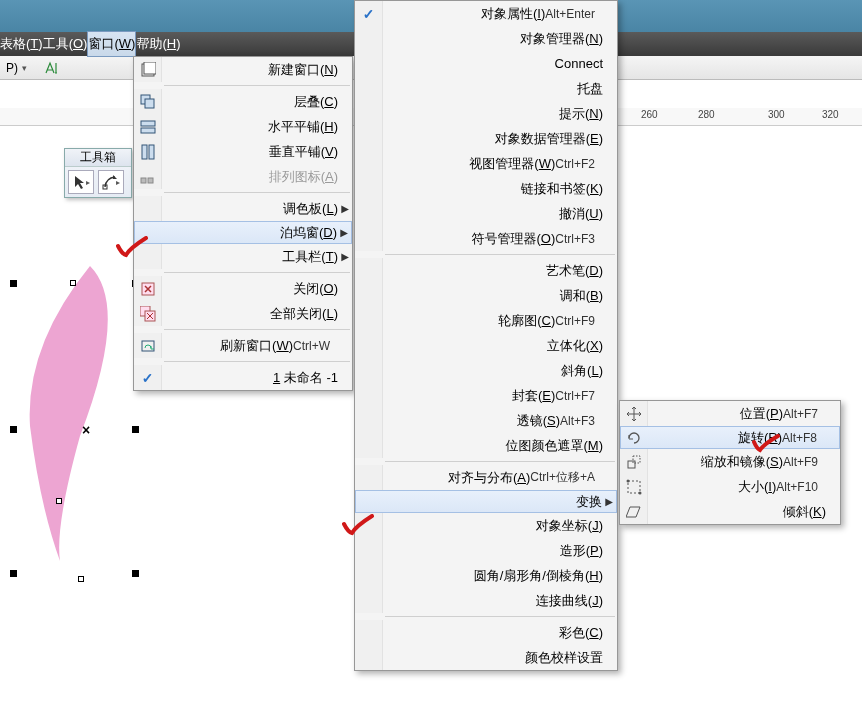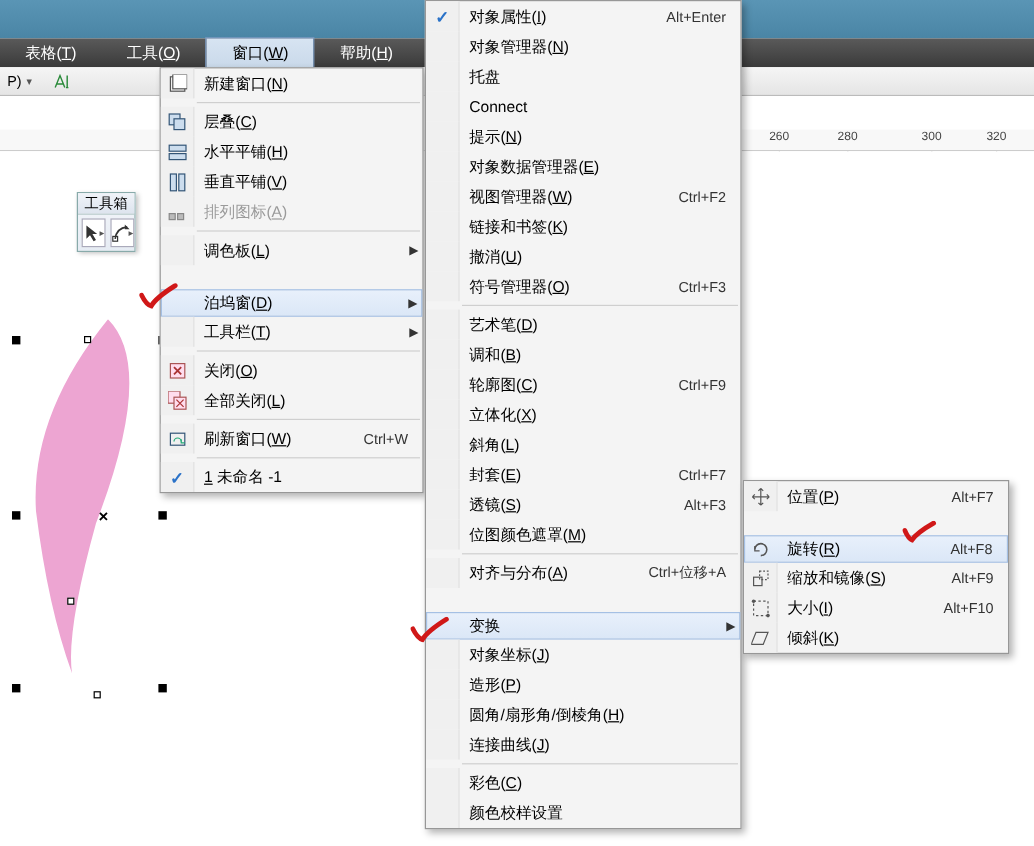--- a/index.html
+++ b/index.html
@@ -1,54 +1,54 @@
 <!DOCTYPE html>
 <html><head>
 <meta charset="utf-8">
 <style>
 * { margin: 0; padding: 0; box-sizing: border-box; font-family: "Microsoft YaHei", "SimSun", sans-serif; font-size: 13px; }
 body { width: 862px; height: 705px; background: #fff; position: relative; overflow: hidden; }
 
 .titlebar { height: 32px; background: linear-gradient(#5a95b5, #4a85a5); }
 
 .menubar { height: 24px; background: linear-gradient(#5a5a5a, #3a3a3a); display: flex; align-items: center; padding-left: 0; }
-.menubar .menu-item { color: #fff; padding: 3px 21px; cursor: pointer; }
+.menubar .menu-item { color: #fff; padding: 3px 0; cursor: pointer; }
 .menubar .menu-item u { text-decoration: underline; }
 .menubar .menu-item.active { background: linear-gradient(#d7e4f2, #c9d9ea); color: #000; border: 1px solid #7a9ac0; }
 
 .toolbar { height: 24px; background: linear-gradient(#f5f5f5, #e5e5e5); border-bottom: 1px solid #bbb; display: flex; align-items: center; padding-left: 6px; gap: 4px; }
 .toolbar .dd { font-size: 12px; }
 .toolbar .dd-arrow { font-size: 9px; color: #555; margin-right: 12px; }
 .toolbar .icon-btn { width: 18px; height: 18px; display: flex; align-items: center; justify-content: center; }
 
 .ruler { height: 18px; background: #f8f8f8; border-bottom: 1px solid #ccc; position: relative; margin-top: 28px; }
 .ruler .tick { position: absolute; font-size: 10px; color: #444; top: 1px; }
 .ruler .tick::after { content: ""; position: absolute; left: 50%; bottom: -12px; height: 6px; border-left: 1px solid #888; }
 
 .canvas { position: absolute; left: 0; top: 126px; right: 0; bottom: 0; background: #fff; }
 .canvas .shape { position: absolute; left: 20px; top: 140px; width: 110px; height: 300px; }
 .canvas .handle { position: absolute; width: 7px; height: 7px; background: #000; }
 .canvas .handle.open { background: #fff; border: 1px solid #000; width: 6px; height: 6px; }
 .canvas .x-mark { position: absolute; font-weight: bold; font-size: 14px; color: #000; }
 
-.toolbox { position: absolute; left: 64px; top: 160px; width: 49px; background: linear-gradient(#f4f6fa, #e6ecf4); border: 1px solid #8aa; box-shadow: 2px 2px 4px rgba(0,0,0,.25); }
+.toolbox { position: absolute; left: 64px; top: 148px; width: 68px; background: linear-gradient(#f4f6fa, #e6ecf4); border: 1px solid #8aa; box-shadow: 2px 2px 4px rgba(0,0,0,.25); }
 .toolbox .tb-title { height: 18px; background: linear-gradient(#f0f3f8, #dde4ee); font-size: 12px; text-align: center; border-bottom: 1px solid #bcc; }
 .toolbox .tb-body { display: flex; padding: 3px; gap: 4px; }
 .toolbox .tb-btn { width: 26px; height: 24px; border: 1px solid #aab; background: #fff; display: flex; align-items: center; justify-content: center; }
 
 
 .dropdown { position: absolute; background: #f4f4f4; border: 1px solid #979797; box-shadow: 3px 3px 6px rgba(0,0,0,.3); }
 .dropdown .row { display: flex; align-items: center; height: 25px; }
 .dropdown .gutter { width: 28px; display: flex; align-items: center; justify-content: center; height: 100%; background: #f0f0f0; border-right: 1px solid #e2e2e2; }
-.dropdown .label { padding-left: 8px; flex: 1; white-space: nowrap; color: #000; }
+.dropdown .label { padding-left: 8px; flex: 1; white-space: nowrap; color: #000; text-align: right; }
 .dropdown .label.disabled { color: #9a9a9a; }
-.dropdown .shortcut { padding-right: 12px; color: #333; font-size: 12px; white-space: nowrap; }
+.dropdown .shortcut { padding-right: 22px; color: #333; font-size: 12px; white-space: nowrap; }
 .dropdown .arrow { width: 14px; text-align: center; color: #333; font-size: 10px; }
 .dropdown .sep { height: 1px; background: #cfcfcf; margin: 3px 2px 3px 30px; }
-.dropdown .row.highlight { background: linear-gradient(#e8f0fb, #dbe7f7); border: 1px solid #a5c0e4; height: 23px; margin-top: 20px; }
+.dropdown .row.highlight { background: linear-gradient(#e8f0fb, #dbe7f7); border: 1px solid #a5c0e4; height: 23px; }
 .dropdown .row.highlight .gutter { background: transparent; border-right: 1px solid transparent; width: 27px; }
 .dropdown u { text-decoration: underline; }
 
 .menu1 { left: 133px; top: 56px; width: 220px; }
 .menu2 { left: 354px; top: 0; width: 264px; }
 .menu3 { left: 619px; top: 400px; width: 222px; }
 
 .check { color: #2a72c8; font-weight: bold; font-size: 14px; }
 .icon16 { width: 16px; height: 16px; display: inline-block; }
 
@@ -245,26 +245,26 @@
       <div class="label">对象属性(<u>I</u>)</div>
       <div class="shortcut">Alt+Enter</div>
     </div>
     <div class="row">
       <div class="gutter"></div>
       <div class="label">对象管理器(<u>N</u>)</div>
       <div style="width: 14px;"></div>
     </div>
     <div class="row">
       <div class="gutter"></div>
+      <div class="label">Connect</div>
+      <div style="width: 14px;"></div>
+    </div>
+    <div class="row">
+      <div class="gutter"></div>
       <div class="label">托盘</div>
-      <div style="width: 14px;"></div>
-    </div>
-    <div class="row">
-      <div class="gutter"></div>
-      <div class="label">Connect</div>
       <div style="width: 14px;"></div>
     </div>
     <div class="row">
       <div class="gutter"></div>
       <div class="label">提示(<u>N</u>)</div>
       <div style="width: 14px;"></div>
     </div>
     <div class="row">
       <div class="gutter"></div>
       <div class="label">对象数据管理器(<u>E</u>)</div>

